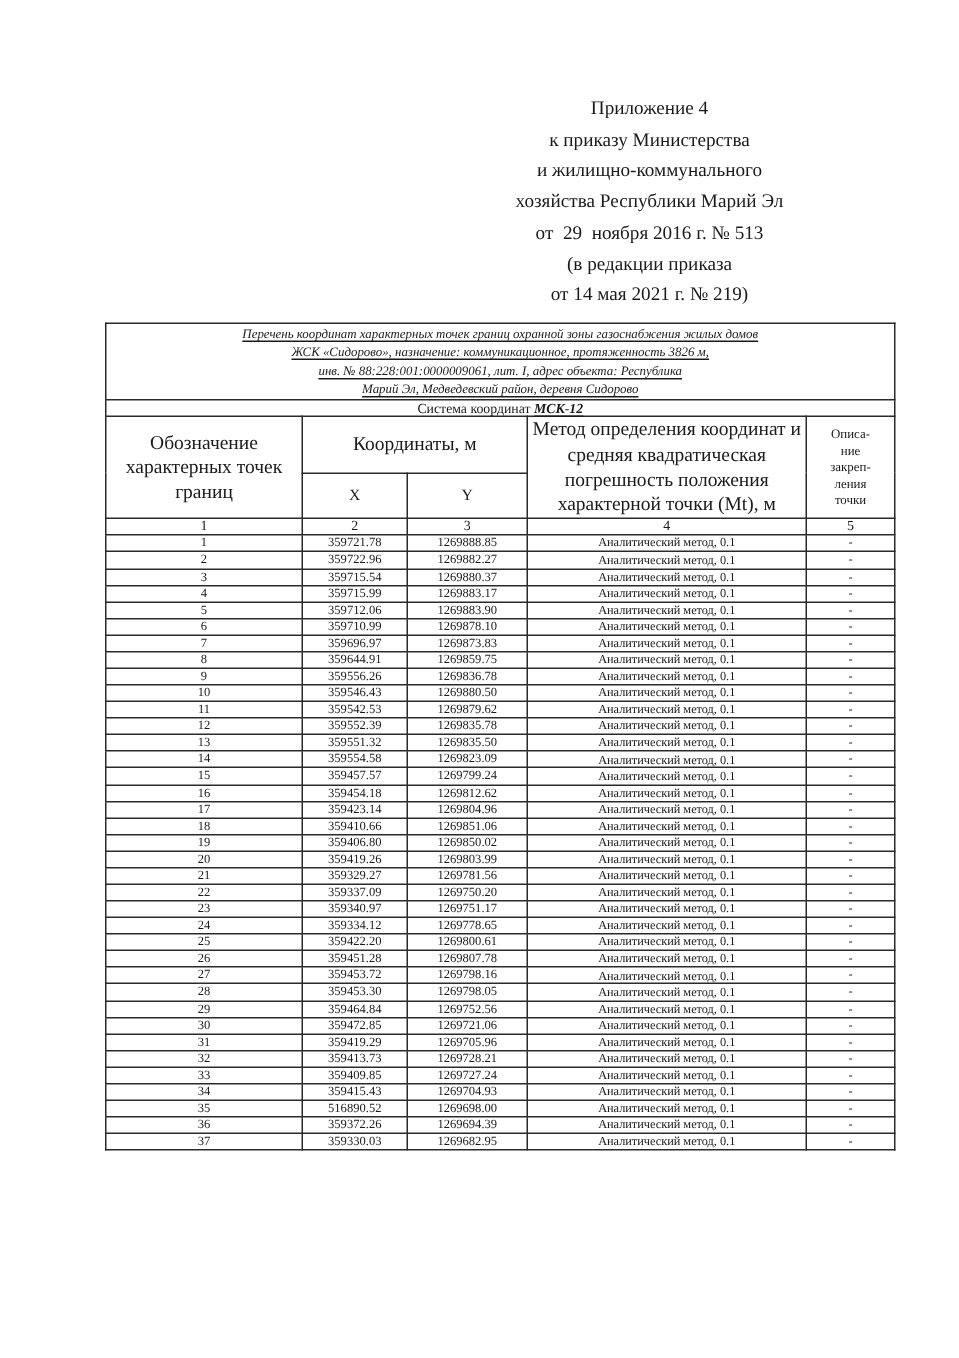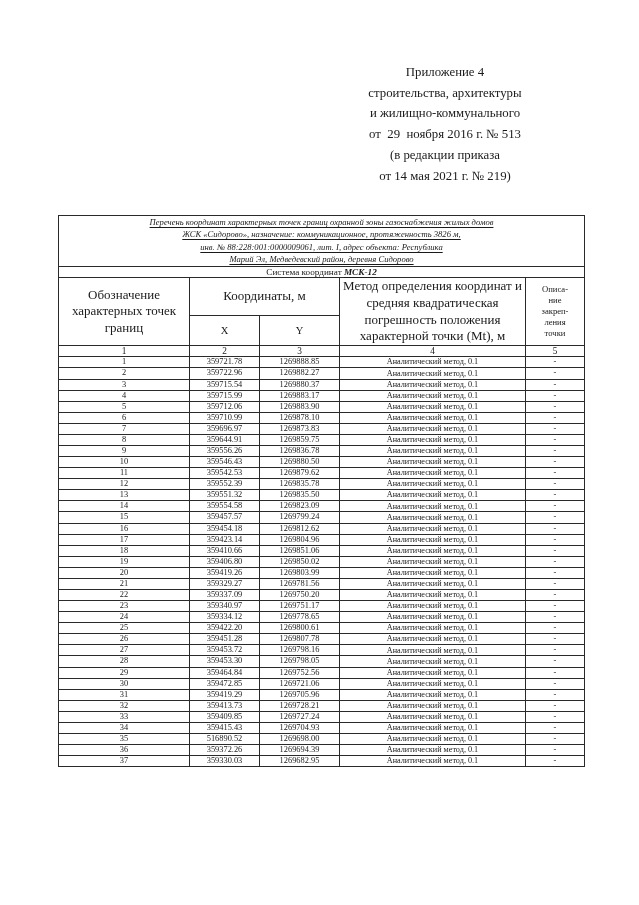--- a/index.html
+++ b/index.html
@@ -20,35 +20,35 @@
     position: relative;
     width: 639px;
     height: 905px;
     box-sizing: border-box;
   }
 
   
   .doc-header {
     position: absolute;
     top: 62px;
-    right: 44px;
+    right: 56px;
     width: 300px;
     text-align: center;
     font-size: 12.8px;
     line-height: 1.62;
   }
   .doc-header .hline {
     display: block;
     white-space: pre;
   }
 
   
   .coord-table-wrap {
     position: absolute;
-    left: 58px;
+    left: 70px;
     top: 215px;
     width: 526px;
   }
   table.coord {
     border-collapse: collapse;
     width: 100%;
     table-layout: fixed;
     font-size: 8.3px;
   }
   table.coord td, table.coord th {
@@ -128,22 +128,23 @@
   col.c-m   { width: 186px; }
   col.c-d   { width: 59px; }
 </style>
 </head>
 <body>
 
 <div class="page">
 
   <div class="doc-header">
     <span class="hline">Приложение 4</span>
-    <span class="hline">строительства, архитектуры</span>
+    <span class="hline">к приказу Министерства</span>
     <span class="hline">и жилищно-коммунального</span>
+    <span class="hline">хозяйства Республики Марий Эл</span>
     <span class="hline">от  29  ноября 2016 г. № 513</span>
     <span class="hline">(в редакции приказа</span>
     <span class="hline">от 14 мая 2021 г. № 219)</span>
   </div>
 
   <div class="coord-table-wrap">
     <table class="coord">
       <colgroup>
         <col class="c-n">
           <col class="c-x">

